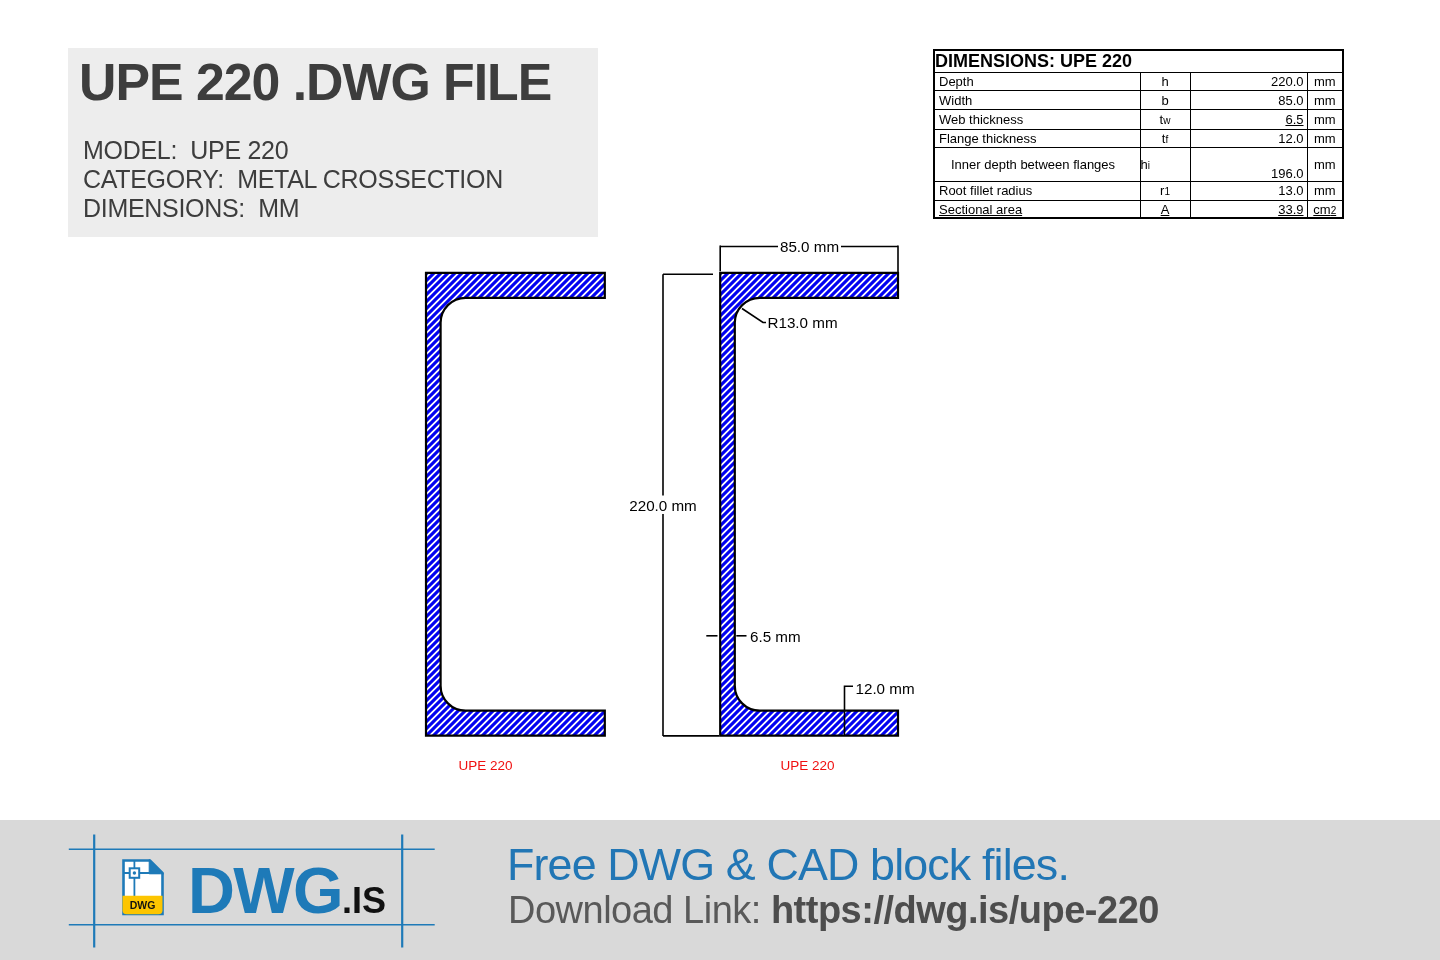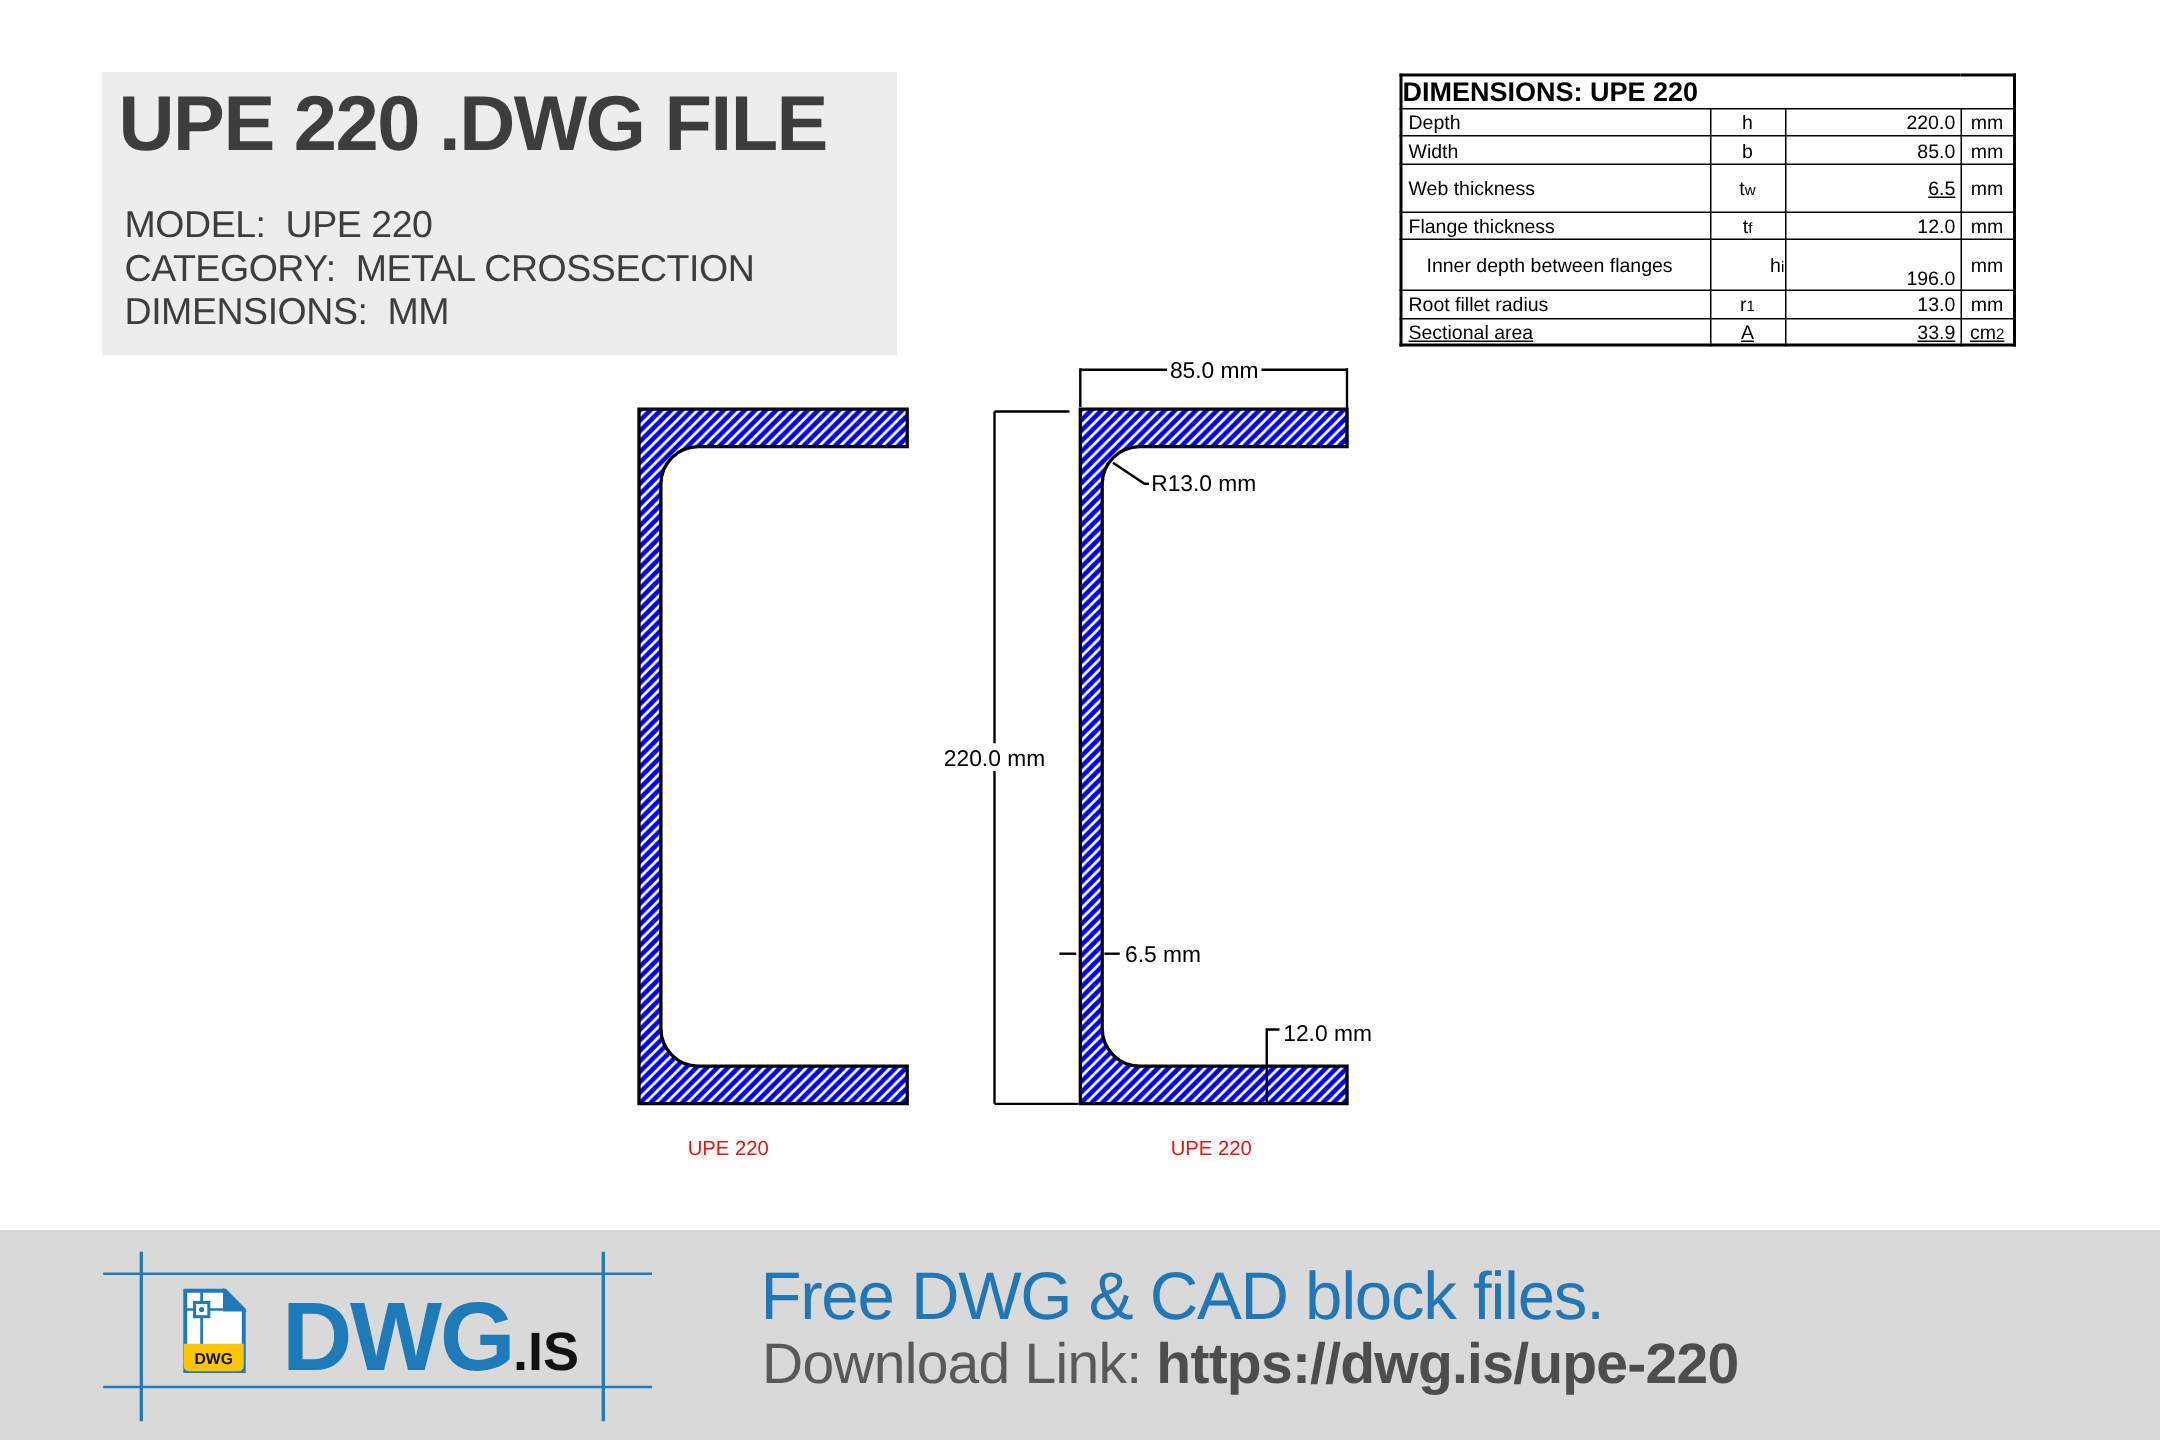--- a/index.html
+++ b/index.html
@@ -33,35 +33,35 @@
         <td style="border:1.5px solid #000;text-align:center;padding:0;">h</td>
         <td style="border:1.5px solid #000;text-align:right;padding:0 3px 0 0;">220.0</td>
         <td style="border:1.5px solid #000;text-align:center;padding:0;">mm</td>
       </tr>
   <tr style="height:18.4px;">
         <td style="border:1.5px solid #000;padding:0 0 0 4px;">Width</td>
         <td style="border:1.5px solid #000;text-align:center;padding:0;">b</td>
         <td style="border:1.5px solid #000;text-align:right;padding:0 3px 0 16px;">85.0</td>
         <td style="border:1.5px solid #000;text-align:center;padding:0;">mm</td>
       </tr>
-  <tr style="height:32px;">
+  <tr style="height:20px;">
         <td style="border:1.5px solid #000;padding:0 0 0 4px;">Web thickness</td>
         <td style="border:1.5px solid #000;text-align:center;padding:0;">t<span style="font-size:10px;">w</span></td>
         <td style="border:1.5px solid #000;text-align:right;padding:0 3px 0 0;text-decoration:underline;">6.5</td>
         <td style="border:1.5px solid #000;text-align:center;padding:0;">mm</td>
       </tr>
   <tr style="height:18.4px;">
         <td style="border:1.5px solid #000;padding:0 0 0 4px;">Flange thickness</td>
         <td style="border:1.5px solid #000;text-align:center;padding:0;">t<span style="font-size:10px;">f</span></td>
         <td style="border:1.5px solid #000;text-align:right;padding:0 3px 0 0;">12.0</td>
         <td style="border:1.5px solid #000;text-align:center;padding:0;">mm</td>
       </tr>
   <tr style="height:18.4px;">
         <td style="border:1.5px solid #000;padding:0 0 0 16px;margin-left:28px;">Inner depth between flanges</td>
-        <td style="border:1.5px solid #000;text-align:right;padding:0;">h<span style="font-size:10px;">i</span></td>
+        <td style="border:1.5px solid #000;text-align:left;padding:0;">h<span style="font-size:10px;">i</span></td>
         <td style="border:1.5px solid #000;text-align:right;padding:18px 3px 0 0;">196.0</td>
         <td style="border:1.5px solid #000;text-align:center;padding:0;">mm</td>
       </tr>
   <tr style="height:18.4px;">
         <td style="border:1.5px solid #000;padding:0 0 0 4px;">Root fillet radius</td>
         <td style="border:1.5px solid #000;text-align:center;padding:0;">r<span style="font-size:10px;">1</span></td>
         <td style="border:1.5px solid #000;text-align:right;padding:0 3px 0 0;">13.0</td>
         <td style="border:1.5px solid #000;text-align:center;padding:0;">mm</td>
       </tr>
   <tr style="height:18.4px;text-decoration:underline;">

